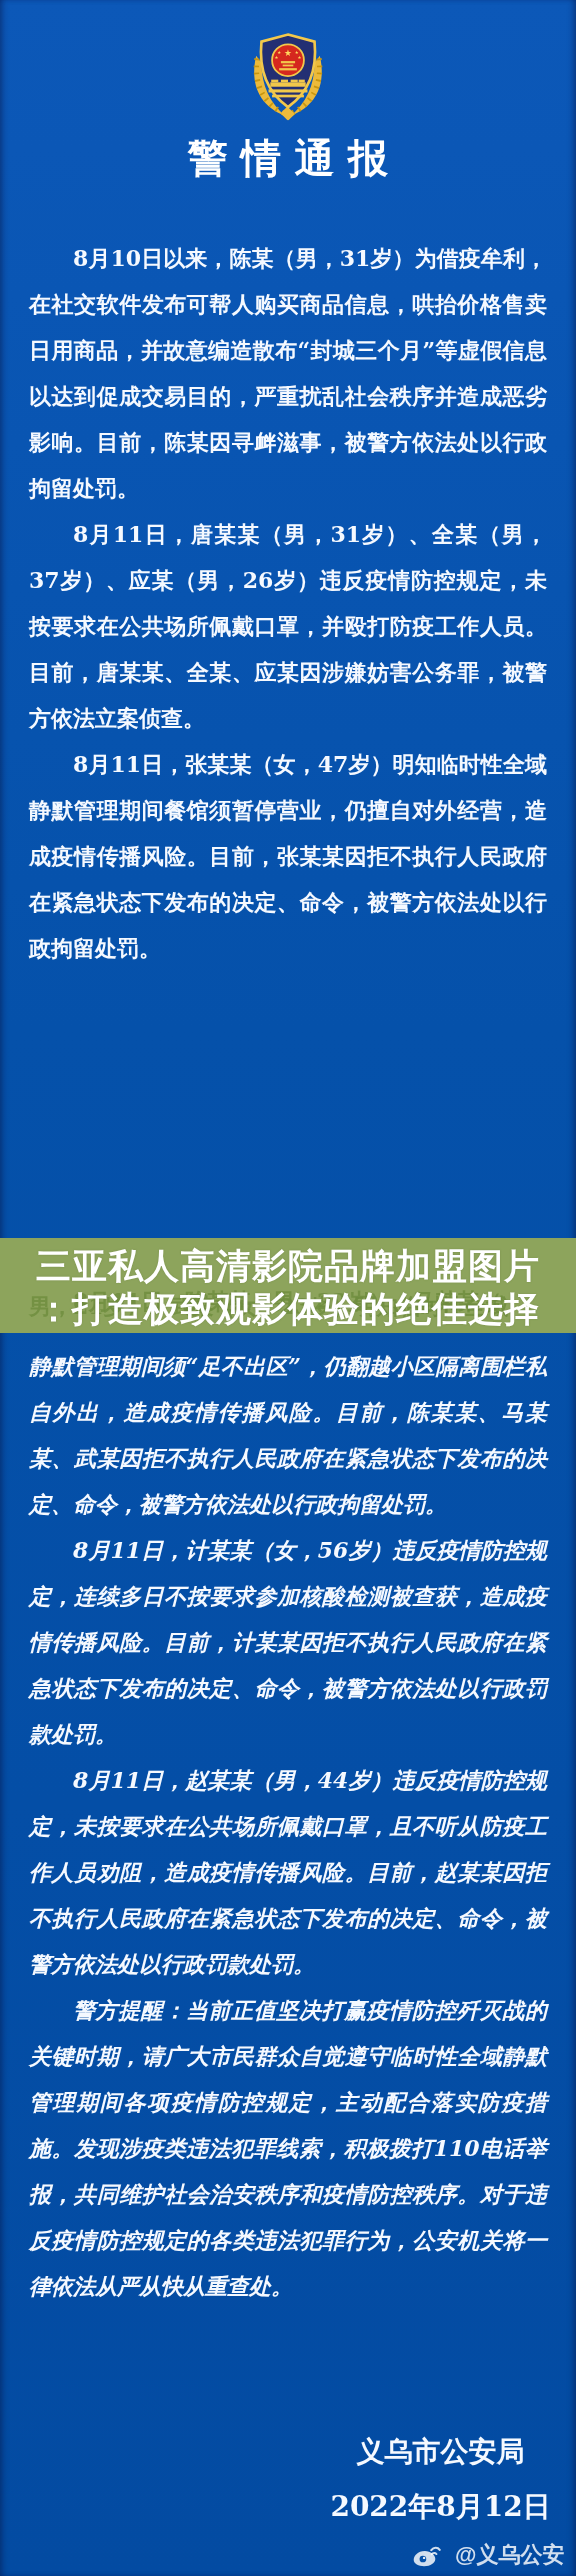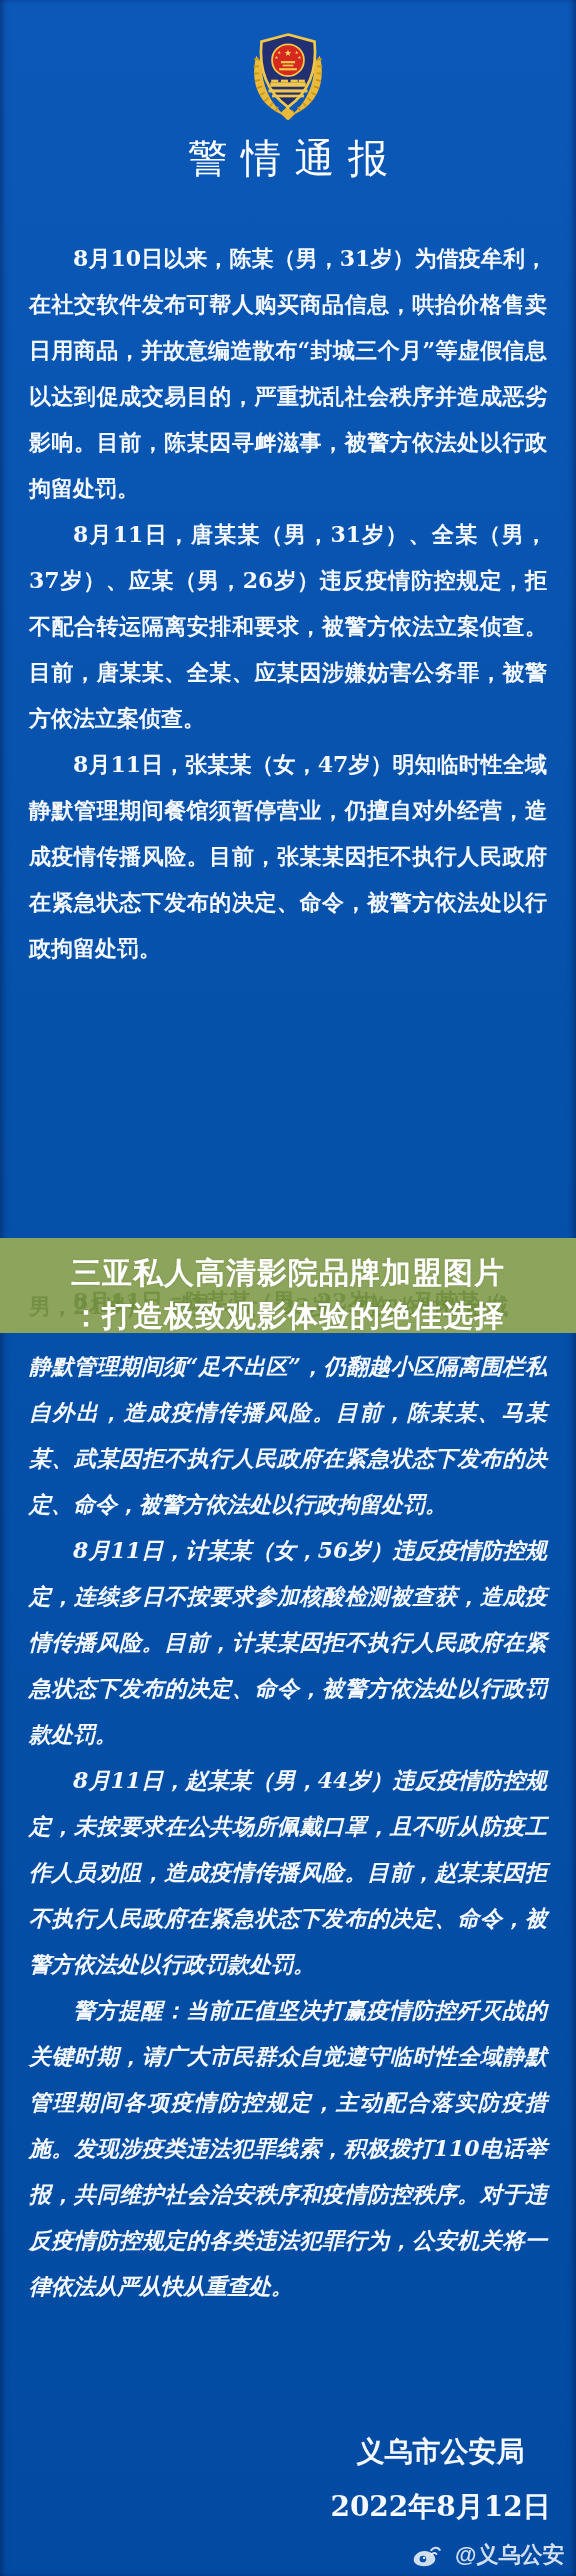--- a/index.html
+++ b/index.html
@@ -5,44 +5,44 @@
   html,body{margin:0;padding:0;background:#222;}
   .poster{
     position:relative;width:576px;height:2576px;margin:0 auto;overflow:hidden;
     background:linear-gradient(180deg,#0c58b8 0%,#0551aa 40%,#034ba2 100%);
     box-shadow:inset 4.8px 0 6.7px -2.9px rgba(8,20,70,.55), inset -4.8px 0 6.7px -2.9px rgba(8,20,70,.55);
     font-family:"DejaVu Serif","Liberation Serif",serif;
   }
   .emblem{position:absolute;top:31px;left:50%;transform:translateX(-50%);width:90px;height:92px;}
   .title{
     position:absolute;top:131px;left:0;width:100%;text-align:center;
-    color:#ffffff;font-size:40px;font-weight:normal;letter-spacing:13.4px;padding-left:13px;box-sizing:border-box;
+    color:#ffffff;font-size:40px;font-weight:bold;letter-spacing:13.4px;padding-left:13px;box-sizing:border-box;
   }
   .body-top,.body-bottom{
     position:absolute;left:29px;right:29px;color:#f5f9ff;
     font-size:22px;font-weight:bold;line-height:46px;text-align:justify;
   }
   .body-top{top:235px;}
   .body-bottom{top:1343px;font-style:italic;}
   .body-top p,.body-bottom p{margin:0;}
   p.indent{text-indent:2em;}
   p.cont{text-indent:0;}
   .overlay-band{
     position:absolute;top:1238px;left:0;right:0;height:95px;background:#8da45c;
   }
   .obscured{
     position:absolute;left:29px;right:29px;margin:0;color:#6e8d3e;opacity:.8;
     font-size:22px;font-weight:bold;line-height:46px;
   }
   .obscured.l1{top:0;text-indent:2em;margin-top:40px;}
   .obscured.l2{top:45px;}
   .overlay-headline{
-    position:absolute;top:13px;left:5.8px;right:5.8px;text-align:center;
+    position:absolute;top:6px;left:5.8px;right:5.8px;text-align:center;
     font-family:"Liberation Sans","DejaVu Sans",sans-serif;
-    color:#ffffff;font-size:30px;font-weight:900;line-height:43px;letter-spacing:1px;
+    color:#ffffff;font-size:35px;font-weight:900;line-height:43px;letter-spacing:1px;
     text-shadow:0 0 1.9px rgba(90,110,50,.4);
   }
   .signature{
     position:absolute;top:2424px;right:15.4px;width:240px;text-align:center;
     color:#f5f9ff;font-size:28px;font-weight:bold;line-height:55px;
   }
   .signature div{white-space:nowrap;}
   .watermark{
     position:absolute;right:11.5px;bottom:5.8px;display:flex;align-items:center;gap:14px;
     color:rgba(255,255,255,.82);font-size:22px;font-weight:bold;
@@ -80,21 +80,21 @@
     <rect x="62" y="55" width="7" height="3" fill="#f2c84b"></rect>
     <rect x="30" y="58" width="40" height="5" fill="#f2c84b"></rect>
     <rect x="28" y="66" width="44" height="3.5" fill="#f2c84b"></rect>
     <rect x="32" y="72" width="36" height="3" fill="#f2c84b"></rect>
   </svg>
 
   <div class="title">警情通报</div>
 
   <div class="body-top">
     <p class="indent">8月10日以来，陈某（男，31岁）为借疫牟利，在社交软件发布可帮人购买商品信息，哄抬价格售卖日用商品，并故意编造散布“封城三个月”等虚假信息以达到促成交易目的，严重扰乱社会秩序并造成恶劣影响。目前，陈某因寻衅滋事，被警方依法处以行政拘留处罚。</p>
-    <p class="indent">8月11日，唐某某（男，31岁）、全某（男，37岁）、应某（男，26岁）违反疫情防控规定，拒不配合转运隔离安排和要求，被警方依法立案侦查。目前，唐某某、全某、应某因涉嫌妨害公务罪，被警方依法立案侦查。</p>
+    <p class="indent">8月11日，唐某某（男，31岁）、全某（男，37岁）、应某（男，26岁）违反疫情防控规定，未按要求在公共场所佩戴口罩，并殴打防疫工作人员。目前，唐某某、全某、应某因涉嫌妨害公务罪，被警方依法立案侦查。</p>
     <p class="indent">8月11日，张某某（女，47岁）明知临时性全域静默管理期间餐馆须暂停营业，仍擅自对外经营，造成疫情传播风险。目前，张某某因拒不执行人民政府在紧急状态下发布的决定、命令，被警方依法处以行政拘留处罚。</p>
   </div>
 
   <div class="overlay-band">
     <p class="obscured l1">8月11日，陈某某（男，22岁）、马某某（</p>
     <p class="obscured l2">男，21岁）、武某（女，23岁）明知临时性全域</p>
     <div class="overlay-headline">
       <div>三亚私人高清影院品牌加盟图片</div>
       <div>：打造极致观影体验的绝佳选择</div>
     </div>

